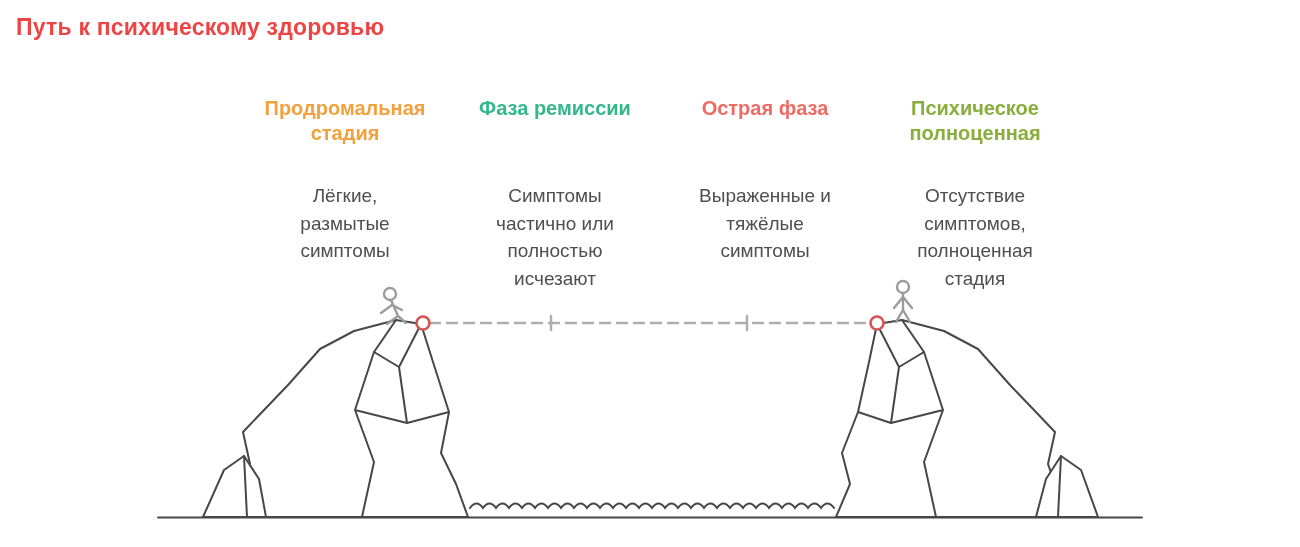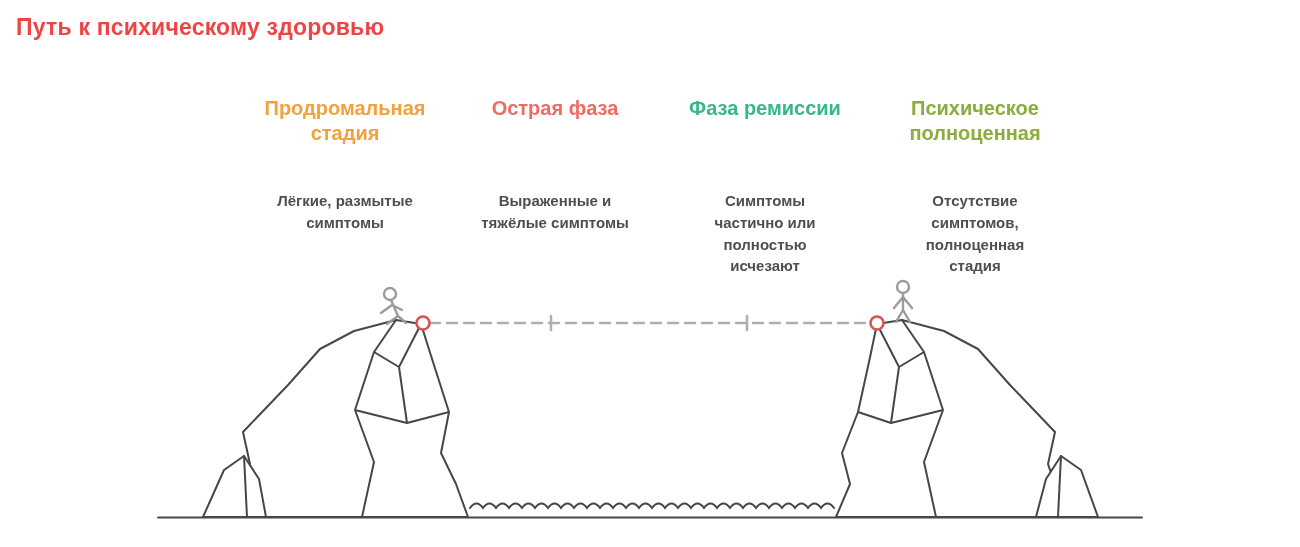--- a/index.html
+++ b/index.html
@@ -21,44 +21,44 @@
     display:flex;justify-content:flex-start;
   }
   .stage{width:210px;text-align:center;}
   .stage-label{
     display:block;
     font-size:20px;font-weight:bold;line-height:1.25;
     min-height:62px;
     max-width:190px;margin:0 auto;
   }
   .stage-desc{
-    font-size:15px;color:#4f4f4f;line-height:1.45;
-    max-width:148px;margin:32px auto 0;font-weight:bold;
+    font-size:19px;color:#4f4f4f;line-height:1.45;
+    max-width:148px;margin:24px auto 0;
   }
   .scene{position:absolute;top:0;left:0;}
 </style>
 </head>
 <body>
 
 <div class="canvas">
 
   <div class="title">Путь к психическому здоровью</div>
 
   <div class="stages">
     <div class="stage">
       <span class="stage-label" style="color: rgb(242, 161, 60);">Продромальная стадия</span>
       <div class="stage-desc">Лёгкие, размытые симптомы</div>
     </div>
     <div class="stage">
+      <span class="stage-label" style="color: rgb(53, 183, 140);">Фаза ремиссии</span>
+      <div class="stage-desc">Симптомы частично или полностью исчезают</div>
+    </div>
+    <div class="stage">
       <span class="stage-label" style="color: rgb(239, 106, 100);">Острая фаза</span>
       <div class="stage-desc">Выраженные и тяжёлые симптомы</div>
-    </div>
-    <div class="stage">
-      <span class="stage-label" style="color: rgb(53, 183, 140);">Фаза ремиссии</span>
-      <div class="stage-desc">Симптомы частично или полностью исчезают</div>
     </div>
     <div class="stage">
       <span class="stage-label" style="color: rgb(138, 173, 60);">Психическое полноценная</span>
       <div class="stage-desc">Отсутствие симптомов, полноценная стадия</div>
     </div>
   </div>
 
   <svg class="scene" width="1300" height="547" viewBox="0 0 1300 547">
 
     <g stroke="currentColor" fill="none" stroke-width="2" stroke-linecap="round" style="color: rgb(71, 71, 71);">

